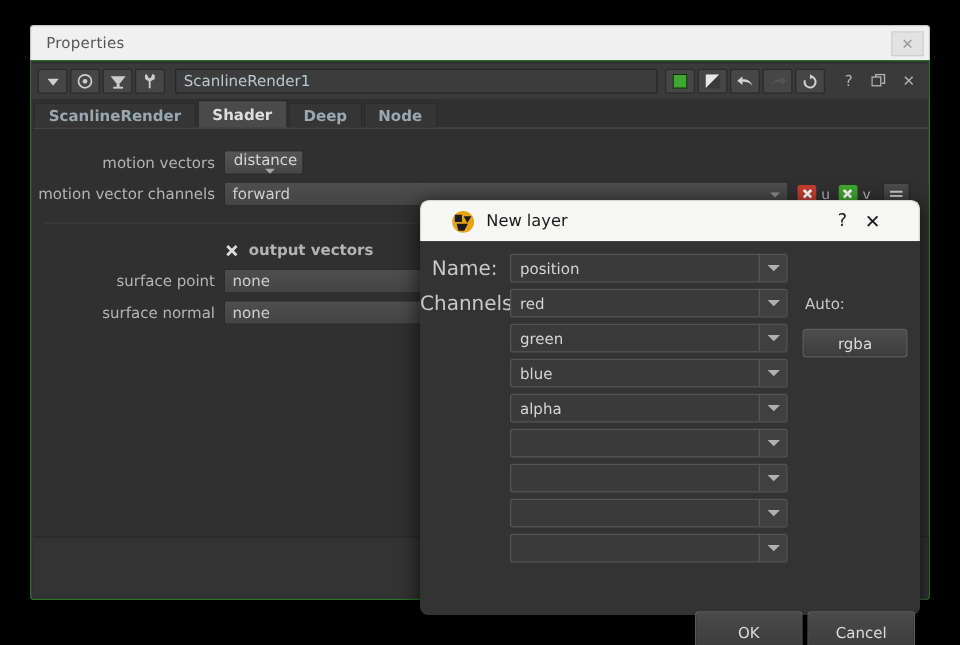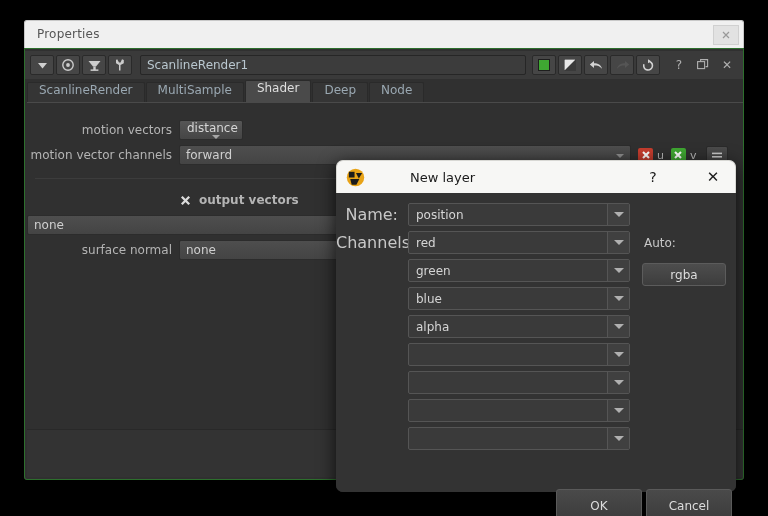--- a/index.html
+++ b/index.html
@@ -138,29 +138,30 @@
     width: 716px;
     height: 22px;
     display: flex;
     align-items: flex-end;
     border-bottom: 1px solid #4a4a4a;
   }
   .tab {
     height: 20px;
     padding: 0 11px;
     display: flex;
-    align-items: flex-start;
+    align-items: center;
     font-size: 12px;
     color: #9aa8b2;
     background: #353535;
     border: 1px solid #2a2a2a;
     border-bottom: none;
     border-radius: 2px 2px 0 0;
     margin-right: 1px;
     cursor: pointer;
+    font-weight: bold;
   }
   .tab.active {
     background: #4a4a4a;
     color: #dfdfdf;
     height: 22px;
   }
 
   
   #knob-area {
     position: absolute;
@@ -308,22 +309,21 @@
   #dialog-titlebar {
     position: absolute;
     left: 0; top: 0;
     width: 400px; height: 33px;
     background: #f7f7f5;
     border-radius: 7px 7px 0 0;
     border: 1px solid #d8d8d4;
     border-bottom: none;
     display: flex;
     align-items: center;
-    padding: 0 9px;
-    gap: 36px;
+    padding: 0 24px;
   }
 
   #dialog-logo {
     width: 19px; height: 19px;
     flex: 0 0 auto;
     margin-right: 9px;
   }
 
   #dialog-title {
     font-size: 13px;
@@ -540,23 +540,20 @@
         </div>
 
         <div class="tb-icon-btn">
           <span>✕</span>
         </div>
       </div>
 
       <div id="tabs-row">
         <div class="tab">
           <span>ScanlineRender</span>
-        </div>
-        <div class="tab">
-          <span>MultiSample</span>
         </div>
         <div class="tab active">
           <span>Shader</span>
         </div>
         <div class="tab">
           <span>Deep</span>
         </div>
         <div class="tab">
           <span>Node</span>
         </div>
@@ -609,20 +606,21 @@
           <div class="knob-label"></div>
           <div class="x-check">
             <svg width="11" height="11" viewBox="0 0 11 11">
               <path d="M1.8 1.8 L9.2 9.2 M9.2 1.8 L1.8 9.2" stroke="#dcdcdc" stroke-width="2.3" fill="none"></path>
             </svg>
           </div>
           <div class="check-label">output vectors</div>
         </div>
 
         <div class="knob-row">
+          <div class="knob-label">surface point</div>
           <div class="nk-input" style="width:452px;">
             <span>none</span>
           </div>
         </div>
 
         <div class="knob-row">
           <div class="knob-label">surface normal</div>
           <div class="nk-input" style="width:452px;">
             <span>none</span>
           </div>

